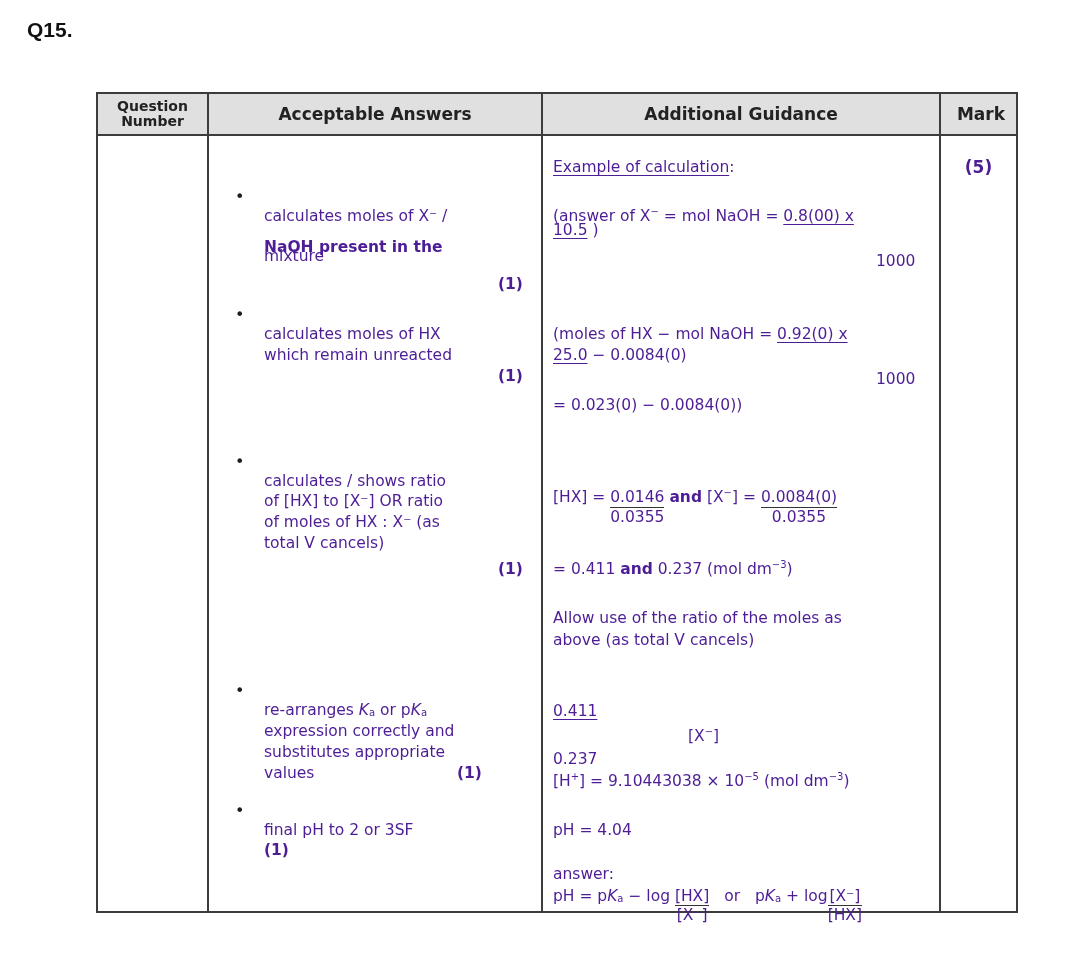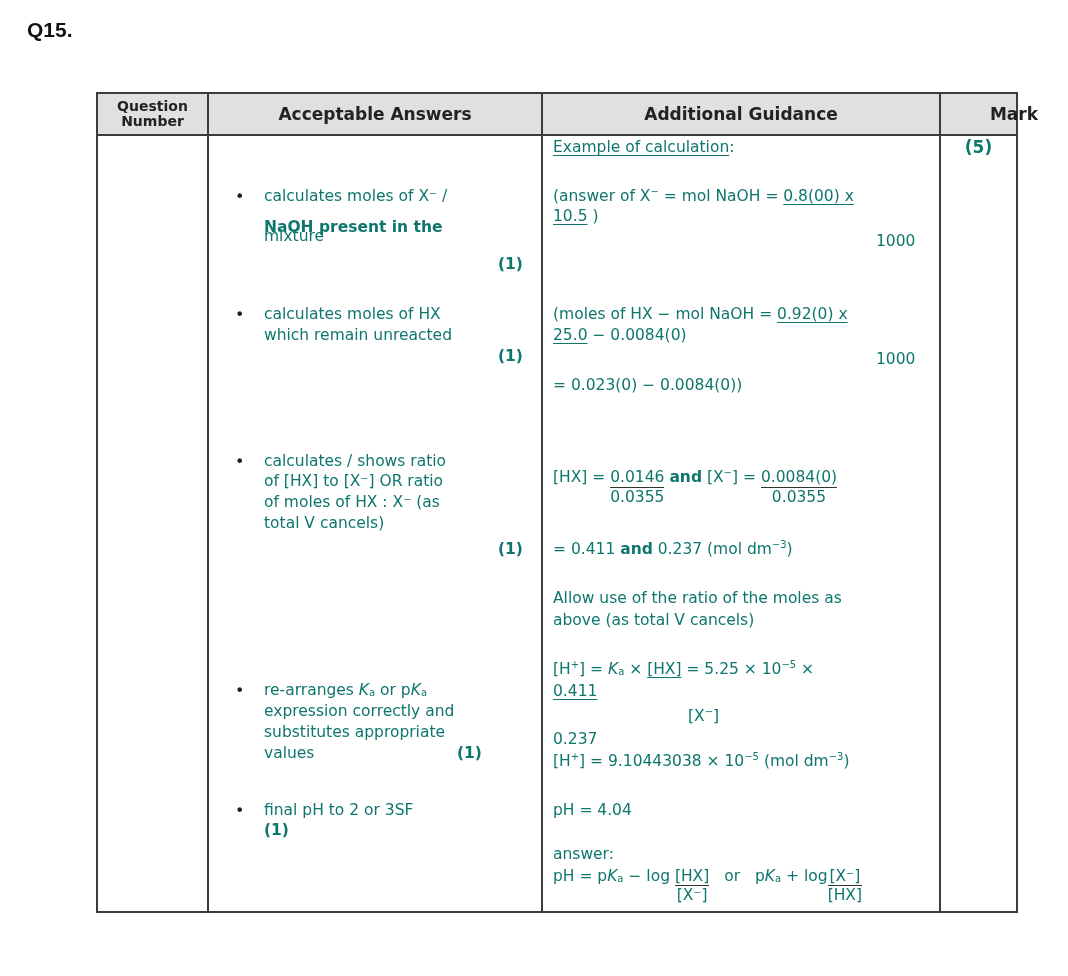--- a/index.html
+++ b/index.html
@@ -9,21 +9,21 @@
             font-weight:bold; font-size:21px; color:#111; }
   .tbl { position:absolute; left:96px; top:92px; width:922px; height:821px;
          border:2px solid #3c3c3c; box-sizing:border-box; }
   .hdr { position:absolute; left:0; top:0; right:0; height:42px; background:#e0e0e0;
          border-bottom:2px solid #3c3c3c; box-sizing:border-box; }
   .vline { position:absolute; top:0; bottom:0; width:2px; background:#3c3c3c; }
   .hcell { position:absolute; top:0; height:40px; display:flex; align-items:center; justify-content:center;
            text-align:center; font-weight:bold; color:#222; }
   .hcell.small { font-size:14px; line-height:15px; }
   .hcell.big { font-size:17px; }
-  .t { position:absolute; font-size:15.5px; line-height:19px; white-space:nowrap; color:#0f766e; }
+  .t { position:absolute; font-size:15.5px; line-height:19px; white-space:nowrap; color:#4c1d95;margin-top:20px; }
   .b { font-weight:bold; }
   .u { text-decoration:underline; text-underline-offset:3px; }
   .i { font-style:italic; }
   sup { font-size:10px; vertical-align:6px; line-height:0; }
   .sub { font-size:10px; vertical-align:-1px; }
   .bullet { position:absolute; font-size:16px; line-height:19px; }
   .frac { display:inline-block; vertical-align:middle; text-align:center; line-height:19px; }
   .frac .num { display:block; border-bottom:1.5px solid #333; }
   .frac .den { display:block; }
 </style>
@@ -34,21 +34,21 @@
 
 <div class="tbl">
   <div class="hdr"></div>
   <div class="vline" style="left:109px;"></div>
   <div class="vline" style="left:443px;"></div>
   <div class="vline" style="left:841px;"></div>
 
   <div class="hcell small" style="left:0; width:109px;">Question Number</div>
   <div class="hcell big" style="left:111px; width:332px;">Acceptable Answers</div>
   <div class="hcell big" style="left:445px; width:396px;">Additional Guidance</div>
-  <div class="hcell big" style="left:876px; width:80px;">Mark</div>
+  <div class="hcell big" style="left:843px; width:80px;">Mark</div>
 
   <div class="t b" style="left:843px; width:75px; text-align:center; top:44px; font-size:17px;">(5)</div>
 
   <div class="bullet" style="left:137px; top:93px;">•</div>
   <div class="t" style="left:166px; top:93px;">calculates moles of X⁻ /</div>
   <div class="t" style="left:166px; top:124px;font-weight:bold;">NaOH present in the</div>
   <div class="t" style="left:166px; top:133px;">mixture</div>
   <div class="t b" style="left:400px; top:161px;">(1)</div>
 
   <div class="bullet" style="left:137px; top:211px;">•</div>
@@ -70,38 +70,37 @@
   <div class="t" style="left:166px; top:650px;">values</div>
   <div class="t b" style="left:359px; top:650px;">(1)</div>
 
   <div class="bullet" style="left:137px; top:707px;">•</div>
   <div class="t" style="left:166px; top:707px;">final pH to 2 or 3SF</div>
   <div class="t b" style="left:166px; top:727px;">(1)</div>
 
   <div class="t" style="left:455px; top:44px;"><span class="u">Example of calculation</span><span>:</span></div>
 
   <div class="t" style="left:455px; top:93px;"><span>(answer of X</span><sup>−</sup><span> = mol NaOH = </span><span class="u">0.8(00) x</span></div>
-  <div class="t" style="left:455px; top:113px;"><span class="u">10.5</span><span> )</span></div>
+  <div class="t" style="left:455px; top:107px;"><span class="u">10.5</span><span> )</span></div>
   <div class="t" style="left:778px; top:138px;">1000</div>
 
   <div class="t" style="left:455px; top:211px;"><span>(moles of HX − mol NaOH = </span><span class="u">0.92(0) x</span></div>
   <div class="t" style="left:455px; top:232px;"><span class="u">25.0</span><span> − 0.0084(0)</span></div>
   <div class="t" style="left:778px; top:256px;">1000</div>
   <div class="t" style="left:455px; top:282px;">= 0.023(0) − 0.0084(0))</div>
 
   <div class="t" style="left:455px; top:374px; line-height:19px;">
     <span style="vertical-align:top;">[HX] = </span><span class="frac" style="vertical-align:top;"><span class="num">0.0146</span><span class="den">0.0355</span></span>
     <span class="b" style="vertical-align:top;">and</span>
     <span style="vertical-align:top;"><span>[X</span><sup>−</sup><span>] = </span></span><span class="frac" style="vertical-align:top;"><span class="num">0.0084(0)</span><span class="den">0.0355</span></span>
   </div>
   <div class="t" style="left:455px; top:446px;"><span>= 0.411 </span><span class="b">and</span><span> 0.237 (mol dm</span><sup>−3</sup><span>)</span></div>
   <div class="t" style="left:455px; top:495px;">Allow use of the ratio of the moles as</div>
   <div class="t" style="left:455px; top:517px;">above (as total V cancels)</div>
 
-  <div class="t" style="left:455px; top:566px;"><span>[H</span><sup>+</sup><span>] = </span><span class="i">K</span><span class="sub">a</span><span> × </span><span class="u">[HX]</span><span> = 5.25 × 10</span><sup>−5</sup><span> ×</span></div>
   <div class="t" style="left:455px; top:588px;"><span class="u">0.411</span></div>
   <div class="t" style="left:590px; top:613px;"><span>[X</span><sup>−</sup><span>]</span></div>
   <div class="t" style="left:455px; top:636px;">0.237</div>
   <div class="t" style="left:455px; top:658px;"><span>[H</span><sup>+</sup><span>] = 9.10443038 × 10</span><sup>−5</sup><span> (mol dm</span><sup>−3</sup><span>)</span></div>
 
   <div class="t" style="left:455px; top:707px;">pH = 4.04</div>
   <div class="t" style="left:455px; top:751px;">answer:</div>
   <div class="t" style="left:455px; top:773px;">
     <span style="vertical-align:top;"><span>pH = p</span><span class="i">K</span><span class="sub">a</span><span> − log </span></span><span class="frac" style="vertical-align:top; line-height:18px;"><span class="num">[HX]</span><span class="den">[X⁻]</span></span>
     <span style="vertical-align:top; margin:0 10px;">or</span>

